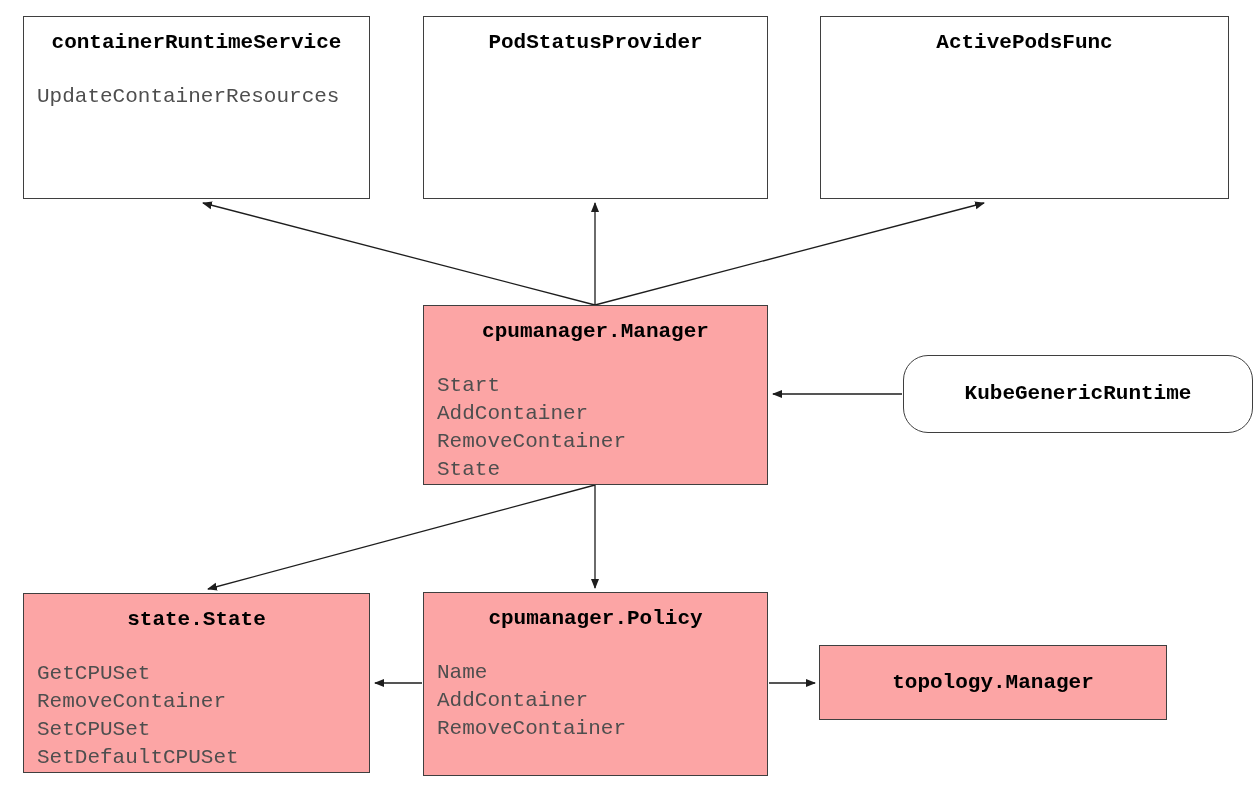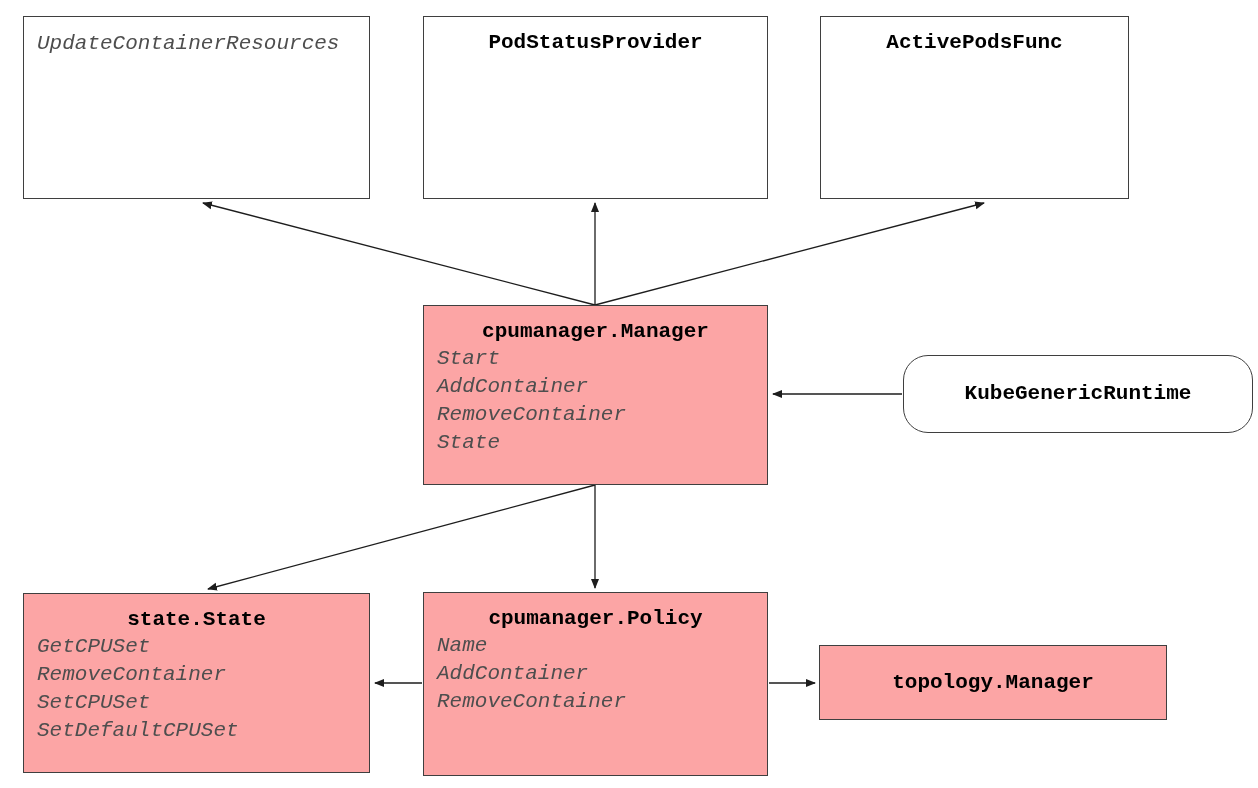--- a/index.html
+++ b/index.html
@@ -39,32 +39,32 @@
   }
   .box-title {
     text-align: center;
     font-weight: bold;
     color: #000000;
     font-size: 21px;
     line-height: 26px;
     white-space: nowrap;
   }
   .box-methods {
-    font-style: italic;
+    margin-top: 27px;
   }
   .method {
     color: #4e4e4e;
     font-size: 21px;
     line-height: 28px;
     white-space: nowrap;
   }
   
   #box-container-runtime-service { left: 23px;  top: 16px;  width: 347px; height: 183px; }
   #box-pod-status-provider       { left: 423px; top: 16px;  width: 345px; height: 183px; }
-  #box-active-pods-func          { left: 820px; top: 16px;  width: 309px; height: 183px; }
+  #box-active-pods-func          { left: 820px; top: 16px;  width: 409px; height: 183px; }
   #box-cpumanager-manager        { left: 423px; top: 305px; width: 345px; height: 180px; }
   #box-kube-generic-runtime      { left: 903px; top: 355px; width: 350px; height: 78px; border-radius: 25px;  }
   #box-state-state               { left: 23px;  top: 593px; width: 347px; height: 180px; }
   #box-cpumanager-policy         { left: 423px; top: 592px; width: 345px; height: 184px; }
   #box-topology-topology         { left: 819px; top: 645px; width: 348px; height: 75px;  }
 </style>
 </head>
 <body>
 
 <div class="canvas">
@@ -79,20 +79,21 @@
     <line x1="595" y1="305" x2="595" y2="203" stroke="#1d1d1d" stroke-width="1.3" marker-end="url(#arrowhead)"></line>
     <line x1="595" y1="305" x2="984" y2="203" stroke="#1d1d1d" stroke-width="1.3" marker-end="url(#arrowhead)"></line>
     <line x1="902" y1="394" x2="773" y2="394" stroke="#1d1d1d" stroke-width="1.3" marker-end="url(#arrowhead)"></line>
     <line x1="595" y1="485" x2="208" y2="589" stroke="#1d1d1d" stroke-width="1.3" marker-end="url(#arrowhead)"></line>
     <line x1="595" y1="485" x2="595" y2="588" stroke="#1d1d1d" stroke-width="1.3" marker-end="url(#arrowhead)"></line>
     <line x1="422" y1="683" x2="375" y2="683" stroke="#1d1d1d" stroke-width="1.3" marker-end="url(#arrowhead)"></line>
     <line x1="769" y1="683" x2="815" y2="683" stroke="#1d1d1d" stroke-width="1.3" marker-end="url(#arrowhead)"></line>
   </svg>
 
   <div class="box" id="box-container-runtime-service">
+    <div class="box-title">containerRuntimeService</div>
     <div class="box-methods">
       <div class="method">UpdateContainerResources</div>
     </div>
   </div>
 
   <div class="box" id="box-pod-status-provider">
     <div class="box-title">PodStatusProvider</div>
   </div>
 
   <div class="box" id="box-active-pods-func">

